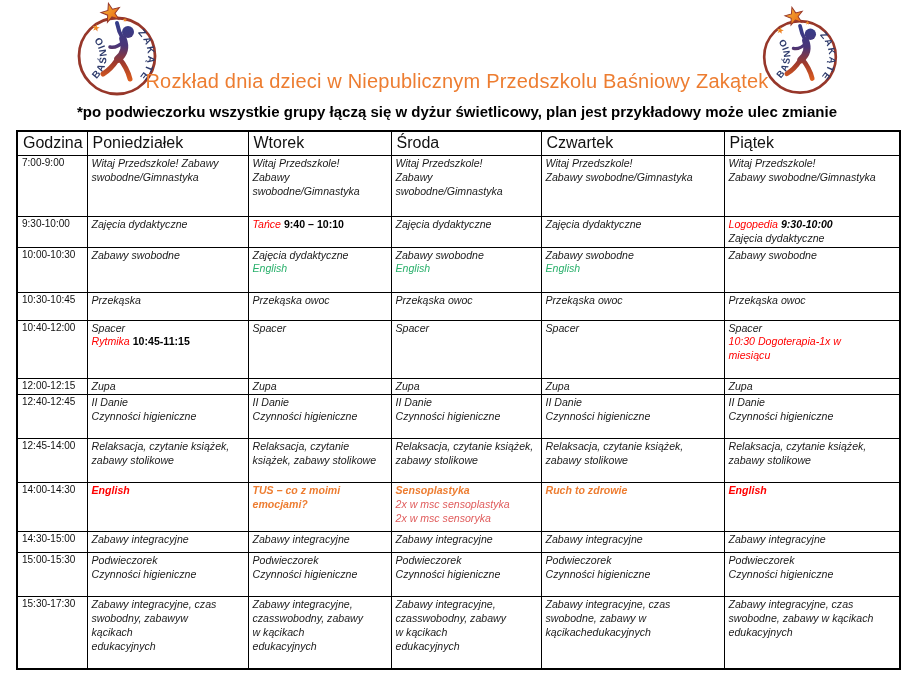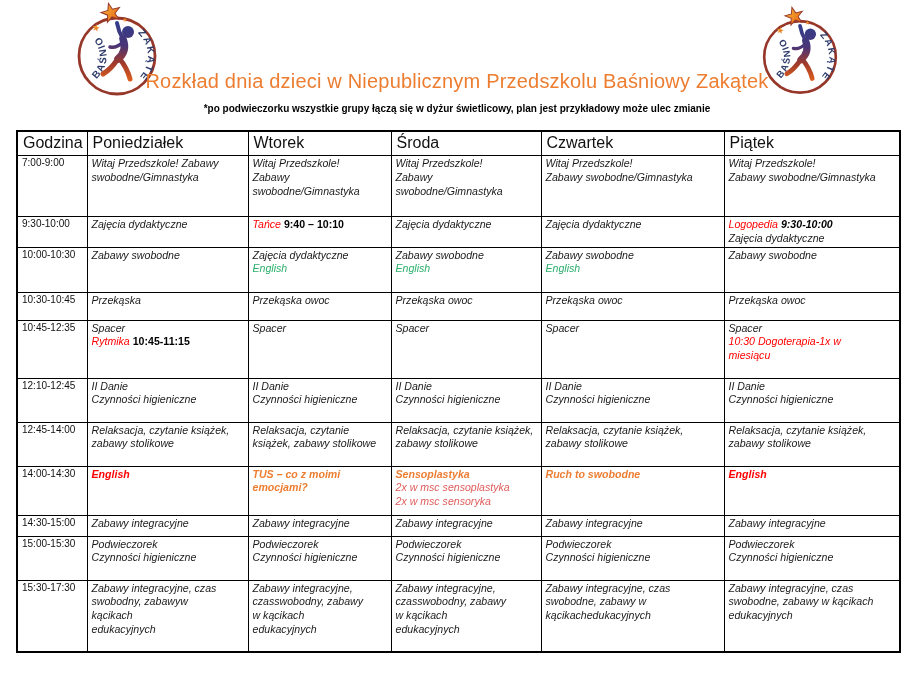--- a/index.html
+++ b/index.html
@@ -10,21 +10,21 @@
   .header{position:absolute;left:0;top:0;width:914px;height:130px;}
   .logo{position:absolute;}
   .logo.left{left:66px;top:2px;width:102px;height:104px;}
   .logo.right{left:752px;top:6px;width:96px;height:98px;}
   .page-title{
     position:absolute;left:0;right:0;top:70px;text-align:center;
     font-size:20px;font-weight:300;color:#ED7D31;letter-spacing:.2px;
   }
   .page-note{
     position:absolute;left:0;right:0;top:103px;text-align:center;
-    font-size:10px;font-weight:bold;color:#000;
+    font-size:15px;font-weight:bold;color:#000;
   }
   table.schedule{
     position:absolute;left:16px;top:130px;width:883px;
     border-collapse:collapse;table-layout:fixed;
     border:2px solid #000;
   }
   table.schedule th,table.schedule td{
     border:1px solid #000;vertical-align:top;padding:1px 4px;
     overflow:hidden;
   }
@@ -196,42 +196,60 @@
           <div class="line"><span class="s-i">Przekąska owoc</span></div>
         </td>
         <td class="cell">
           <div class="line"><span class="s-i">Przekąska owoc</span></div>
         </td>
         <td class="cell">
           <div class="line"><span class="s-i">Przekąska owoc</span></div>
         </td>
       </tr>
       <tr style="height: 58px;">
-        <td class="time">10:45-12:35</td>
+        <td class="time">10:40-12:00</td>
         <td class="cell">
           <div class="line"><span class="s-i">Spacer</span></div>
           <div class="line"><span class="s-r">Rytmika </span><span class="s-n">10:45-11:15</span></div>
         </td>
         <td class="cell">
           <div class="line"><span class="s-i">Spacer</span></div>
         </td>
         <td class="cell">
           <div class="line"><span class="s-i">Spacer</span></div>
         </td>
         <td class="cell">
           <div class="line"><span class="s-i">Spacer</span></div>
         </td>
         <td class="cell">
           <div class="line"><span class="s-i">Spacer</span></div>
           <div class="line"><span class="s-r">10:30 Dogoterapia-1x w</span></div>
           <div class="line"><span class="s-r">miesiącu</span></div>
         </td>
       </tr>
+      <tr style="height: 16px;">
+        <td class="time">12:00-12:15</td>
+        <td class="cell">
+          <div class="line"><span class="s-i">Zupa</span></div>
+        </td>
+        <td class="cell">
+          <div class="line"><span class="s-i">Zupa</span></div>
+        </td>
+        <td class="cell">
+          <div class="line"><span class="s-i">Zupa</span></div>
+        </td>
+        <td class="cell">
+          <div class="line"><span class="s-i">Zupa</span></div>
+        </td>
+        <td class="cell">
+          <div class="line"><span class="s-i">Zupa</span></div>
+        </td>
+      </tr>
       <tr style="height: 44px;">
-        <td class="time">12:10-12:45</td>
+        <td class="time">12:40-12:45</td>
         <td class="cell">
           <div class="line"><span class="s-i">II Danie</span></div>
           <div class="line"><span class="s-i">Czynności higieniczne</span></div>
         </td>
         <td class="cell">
           <div class="line"><span class="s-i">II Danie</span></div>
           <div class="line"><span class="s-i">Czynności higieniczne</span></div>
         </td>
         <td class="cell">
           <div class="line"><span class="s-i">II Danie</span></div>
@@ -277,21 +295,21 @@
         <td class="cell">
           <div class="line"><span class="s-o">TUS – co z moimi</span></div>
           <div class="line"><span class="s-o">emocjami?</span></div>
         </td>
         <td class="cell">
           <div class="line"><span class="s-o">Sensoplastyka</span></div>
           <div class="line"><span class="s-s">2x w msc sensoplastyka</span></div>
           <div class="line"><span class="s-s">2x w msc sensoryka</span></div>
         </td>
         <td class="cell">
-          <div class="line"><span class="s-o">Ruch to swobodne</span></div>
+          <div class="line"><span class="s-o">Ruch to zdrowie</span></div>
         </td>
         <td class="cell">
           <div class="line"><span class="s-rb">English</span></div>
         </td>
       </tr>
       <tr style="height: 21px;">
         <td class="time">14:30-15:00</td>
         <td class="cell">
           <div class="line"><span class="s-i">Zabawy integracyjne</span></div>
         </td>

